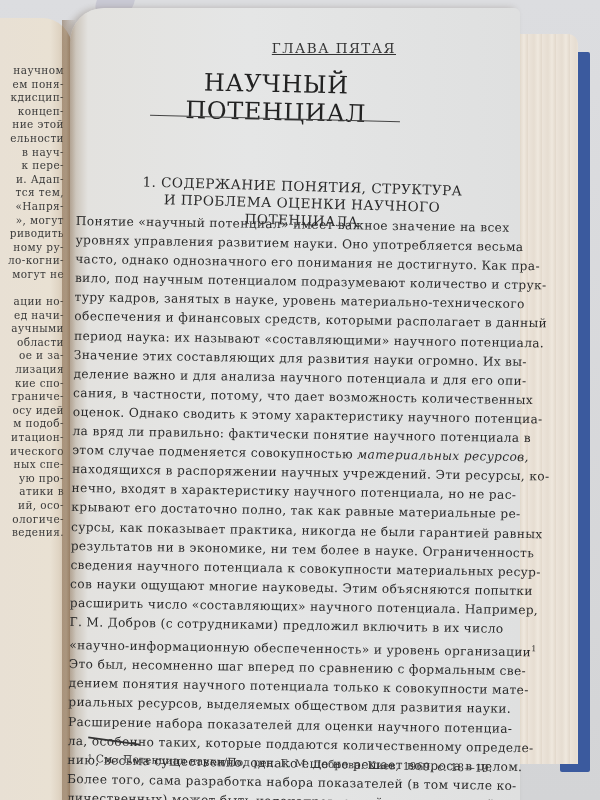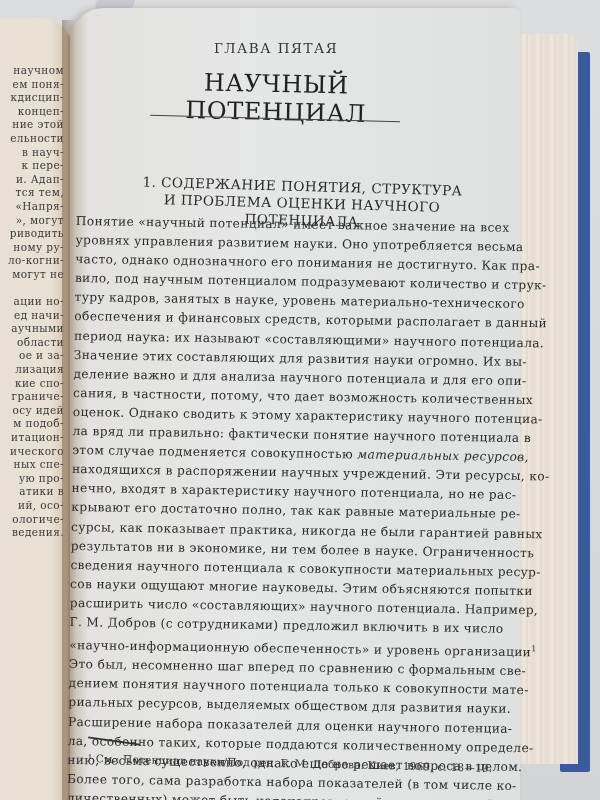--- a/index.html
+++ b/index.html
@@ -31,22 +31,22 @@
     background:repeating-linear-gradient(90deg,#ece4da 0px,#e6ddd1 6px,#efe8de 10px,#e2d8cb 14px);
     border-radius:6px 10px 0 0;
   }
   .right-page {
     position:absolute; left:70px; top:8px; width:450px; height:800px;
     background:linear-gradient(90deg,#c2b8ab 0%,#e3e2df 4%,#e5e6e6 40%,#dfe0e0 100%);
     border-radius:34px 6px 0 0;
     box-shadow:-4px 0 6px rgba(80,60,40,0.25);
   }
   .chapter-label {
-    position:absolute; left:156px; top:40px; width:240px; text-align:center;
-    font-size:13.5px; letter-spacing:1.5px; color:#333;
+    position:absolute; left:156px; top:40px; width:240px; text-align:right;
+    font-size:13.5px; letter-spacing:1.5px; color:#333;text-decoration:underline;
   }
   .chapter-title {
     position:absolute; left:126px; top:70px; width:300px; text-align:center;
     font-size:24px; letter-spacing:0.6px; color:#222; transform:rotate(1.2deg);
   }
   .title-rule {
     position:absolute; left:150px; top:118px; width:250px; height:1px; background:#444; transform:rotate(1.5deg);
   }
   .section-heading {
     position:absolute; left:122px; top:178px; width:360px; text-align:center;

